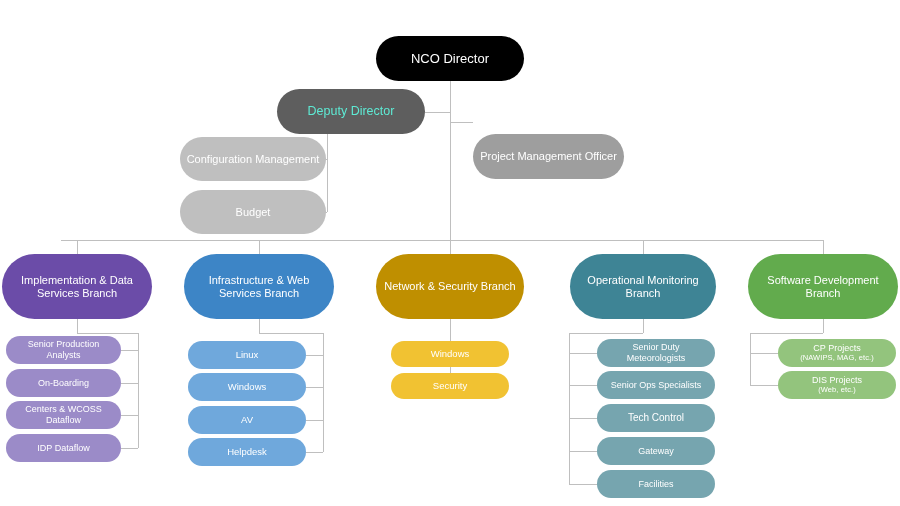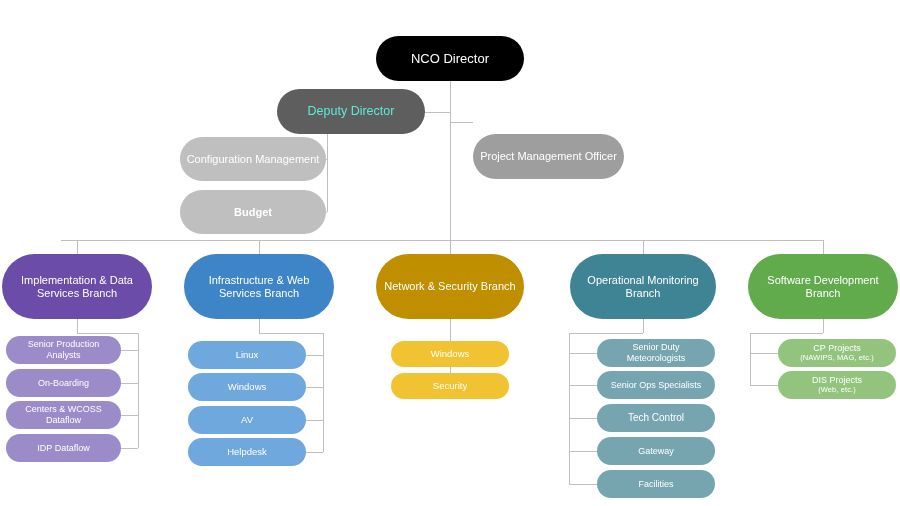--- a/index.html
+++ b/index.html
@@ -102,21 +102,21 @@
       </div>
       <div class="node" style="left: 277px; top: 89px; width: 148px; height: 45px; background: rgb(94, 94, 94); color: #5eead4; font-size: 12.5px; border-radius: 22.5px;">
         <span class="label">Deputy Director</span>
       </div>
       <div class="node" style="left: 473px; top: 99px; width: 151px; height: 45px; background: rgb(158, 158, 158); color: rgb(255, 255, 255); font-size: 11px; border-radius: 22.5px; margin-top: 35px;">
         <span class="label">Project Management Officer</span>
       </div>
       <div class="node" style="left: 180px; top: 137px; width: 146px; height: 44px; background: rgb(191, 191, 191); color: rgb(255, 255, 255); font-size: 11px; border-radius: 22px;">
         <span class="label">Configuration Management</span>
       </div>
-      <div class="node" style="left: 180px; top: 190px; width: 146px; height: 44px; background: rgb(191, 191, 191); color: rgb(255, 255, 255); font-size: 11px; border-radius: 22px; font-weight: bold;">
+      <div class="node" style="left: 180px; top: 190px; width: 146px; height: 44px; background: rgb(191, 191, 191); color: rgb(255, 255, 255); font-size: 11px; border-radius: 22px;">
         <span class="label">Budget</span>
       </div>
       <div class="node" style="left: 2px; top: 254px; width: 150px; height: 65px; background: rgb(107, 76, 168); color: rgb(255, 255, 255); font-size: 11px; border-radius: 32.5px;">
         <span class="label">Implementation &amp; Data Services Branch</span>
       </div>
       <div class="node" style="left: 6px; top: 336px; width: 115px; height: 28px; background: rgb(155, 139, 200); color: rgb(255, 255, 255); font-size: 9px; border-radius: 14px;">
         <span class="label">Senior Production Analysts</span>
       </div>
       <div class="node" style="left: 6px; top: 369px; width: 115px; height: 28px; background: rgb(155, 139, 200); color: rgb(255, 255, 255); font-size: 9px; border-radius: 14px;">
         <span class="label">On-Boarding</span>

